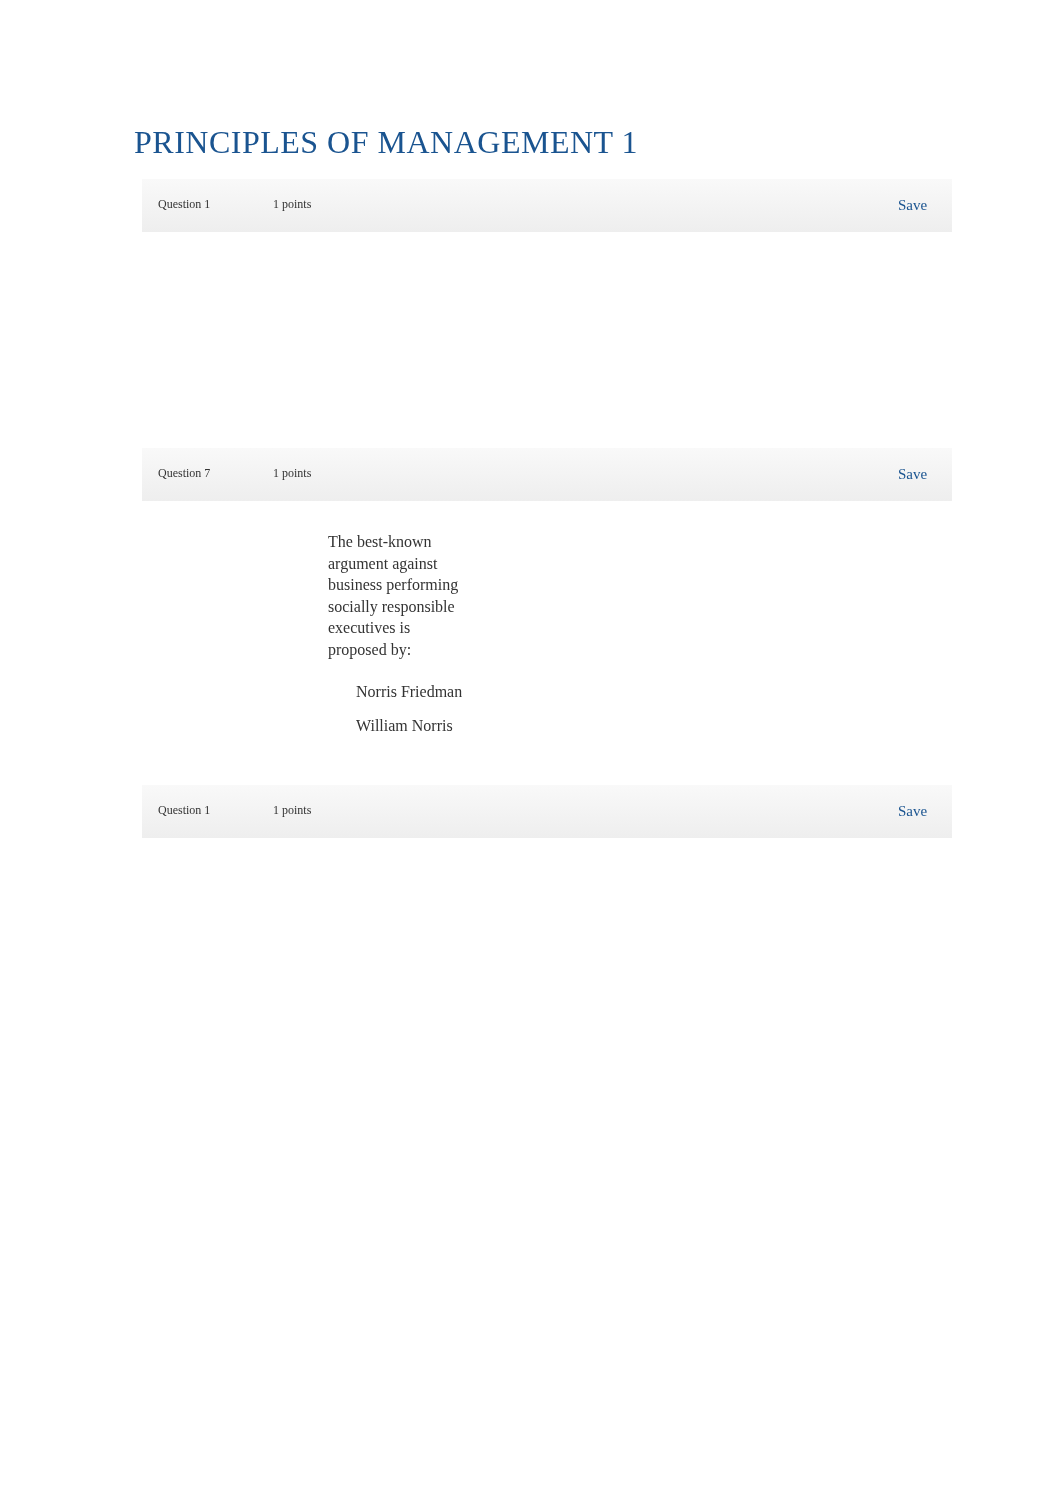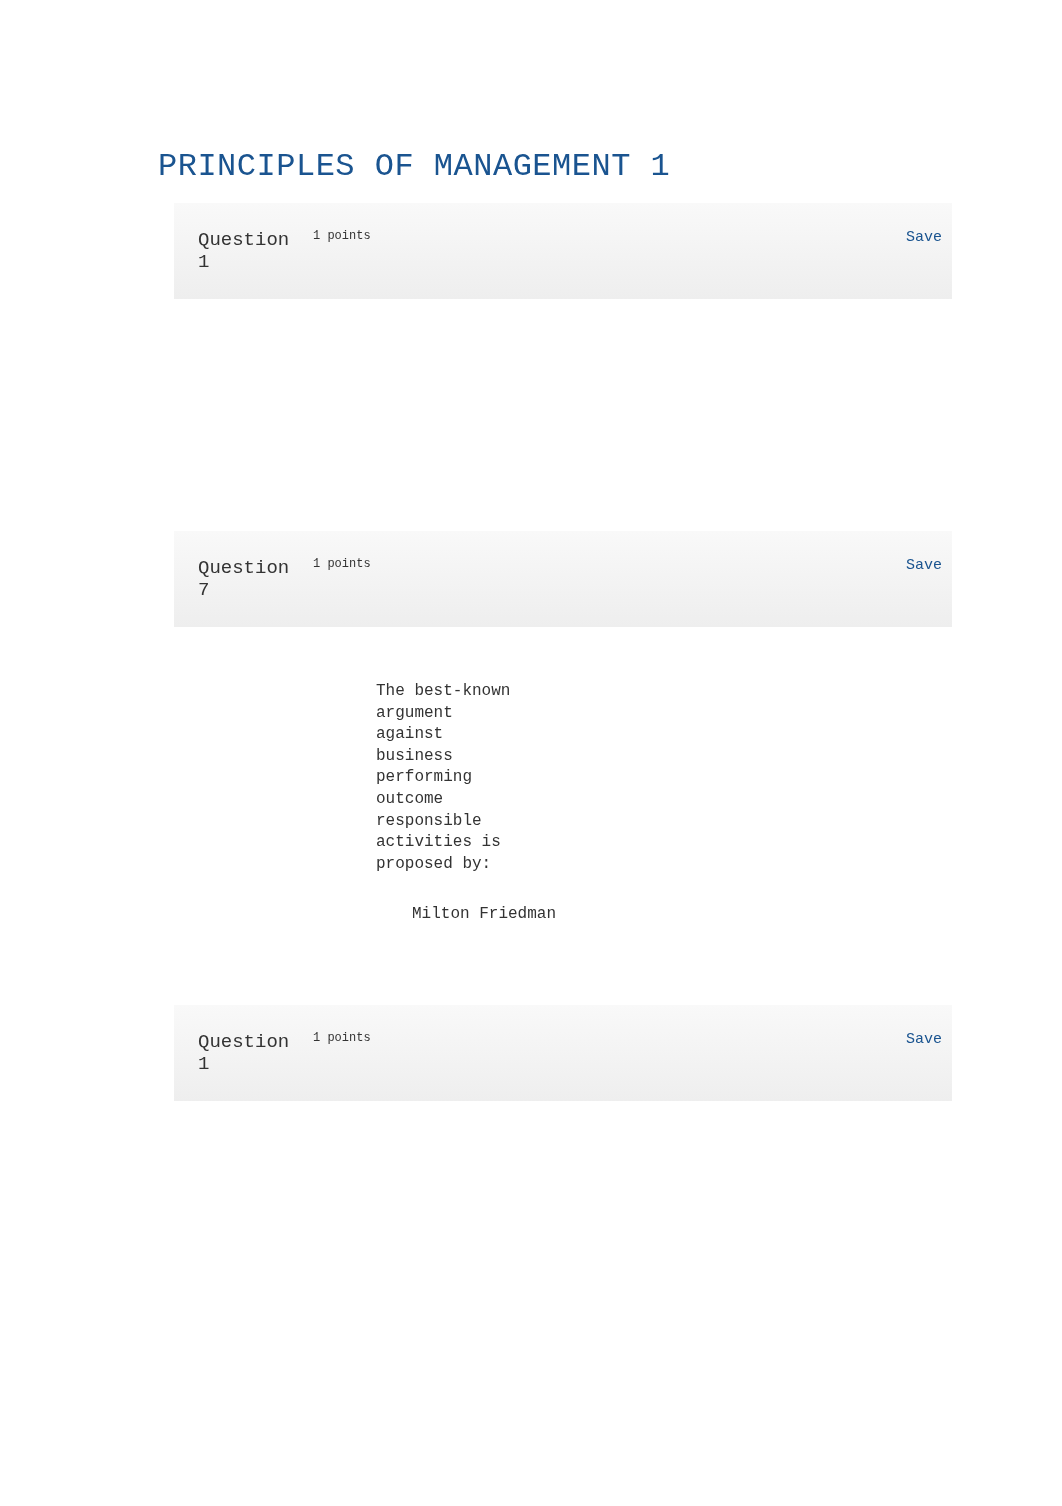--- a/index.html
+++ b/index.html
@@ -1,38 +1,37 @@
 <!DOCTYPE html>
 <html><head>
   <meta charset="utf-8">
   <style>
     * {
       box-sizing: border-box;
-      margin: 16px;
+      margin: 8px;
       padding: 0;
-      font-family: Liberation Mono, monospace;
     }
     body {
       font-family: Georgia, 'Times New Roman', serif;
       background: #ffffff;
       width: 1062px;
       min-height: 1506px;
       padding: 100px 110px 50px 110px;
       color: #333;
     }
     .page-title {
       font-size: 32px;
       font-weight: 400;
       color: #1a5490;
       margin-bottom: 18px;
       letter-spacing: 0.5px;
     }
     .q-label-cell {
       padding: 6px 8px 6px 8px;
-      font-size: 19px;
+      font-size: 12px;
       color: #333;
     }
     .q-points-cell {
       padding: 6px 8px;
       font-size: 12px;
       color: #333;
     }
     .q-save-cell {
       padding: 6px 8px;
       font-size: 15px;
@@ -92,23 +91,24 @@
 <div>
   <div class="question-row-bg">
     <div class="q-label-cell">Question 7</div>
     <div class="q-points-cell">1 points</div>
     <div></div>
     <div class="q-save-cell">Save</div>
   </div>
   <div class="question-body">
     <div class="empty-col"></div>
     <div>
-      <div class="question-text">The best-known argument against business performing outcome responsible activities is proposed by:</div>
+      <div class="question-text">The best-known argument against business performing socially responsible executives is proposed by:</div>
       <div class="options">
-        <div class="option-item">Milton Friedman</div>
+        <div class="option-item">Norris Friedman</div>
+        <div class="option-item">William Norris</div>
       </div>
     </div>
   </div>
 </div>
 
 <div>
   <div class="question-row-bg">
     <div class="q-label-cell">Question 1</div>
     <div class="q-points-cell">1 points</div>
     <div></div>

